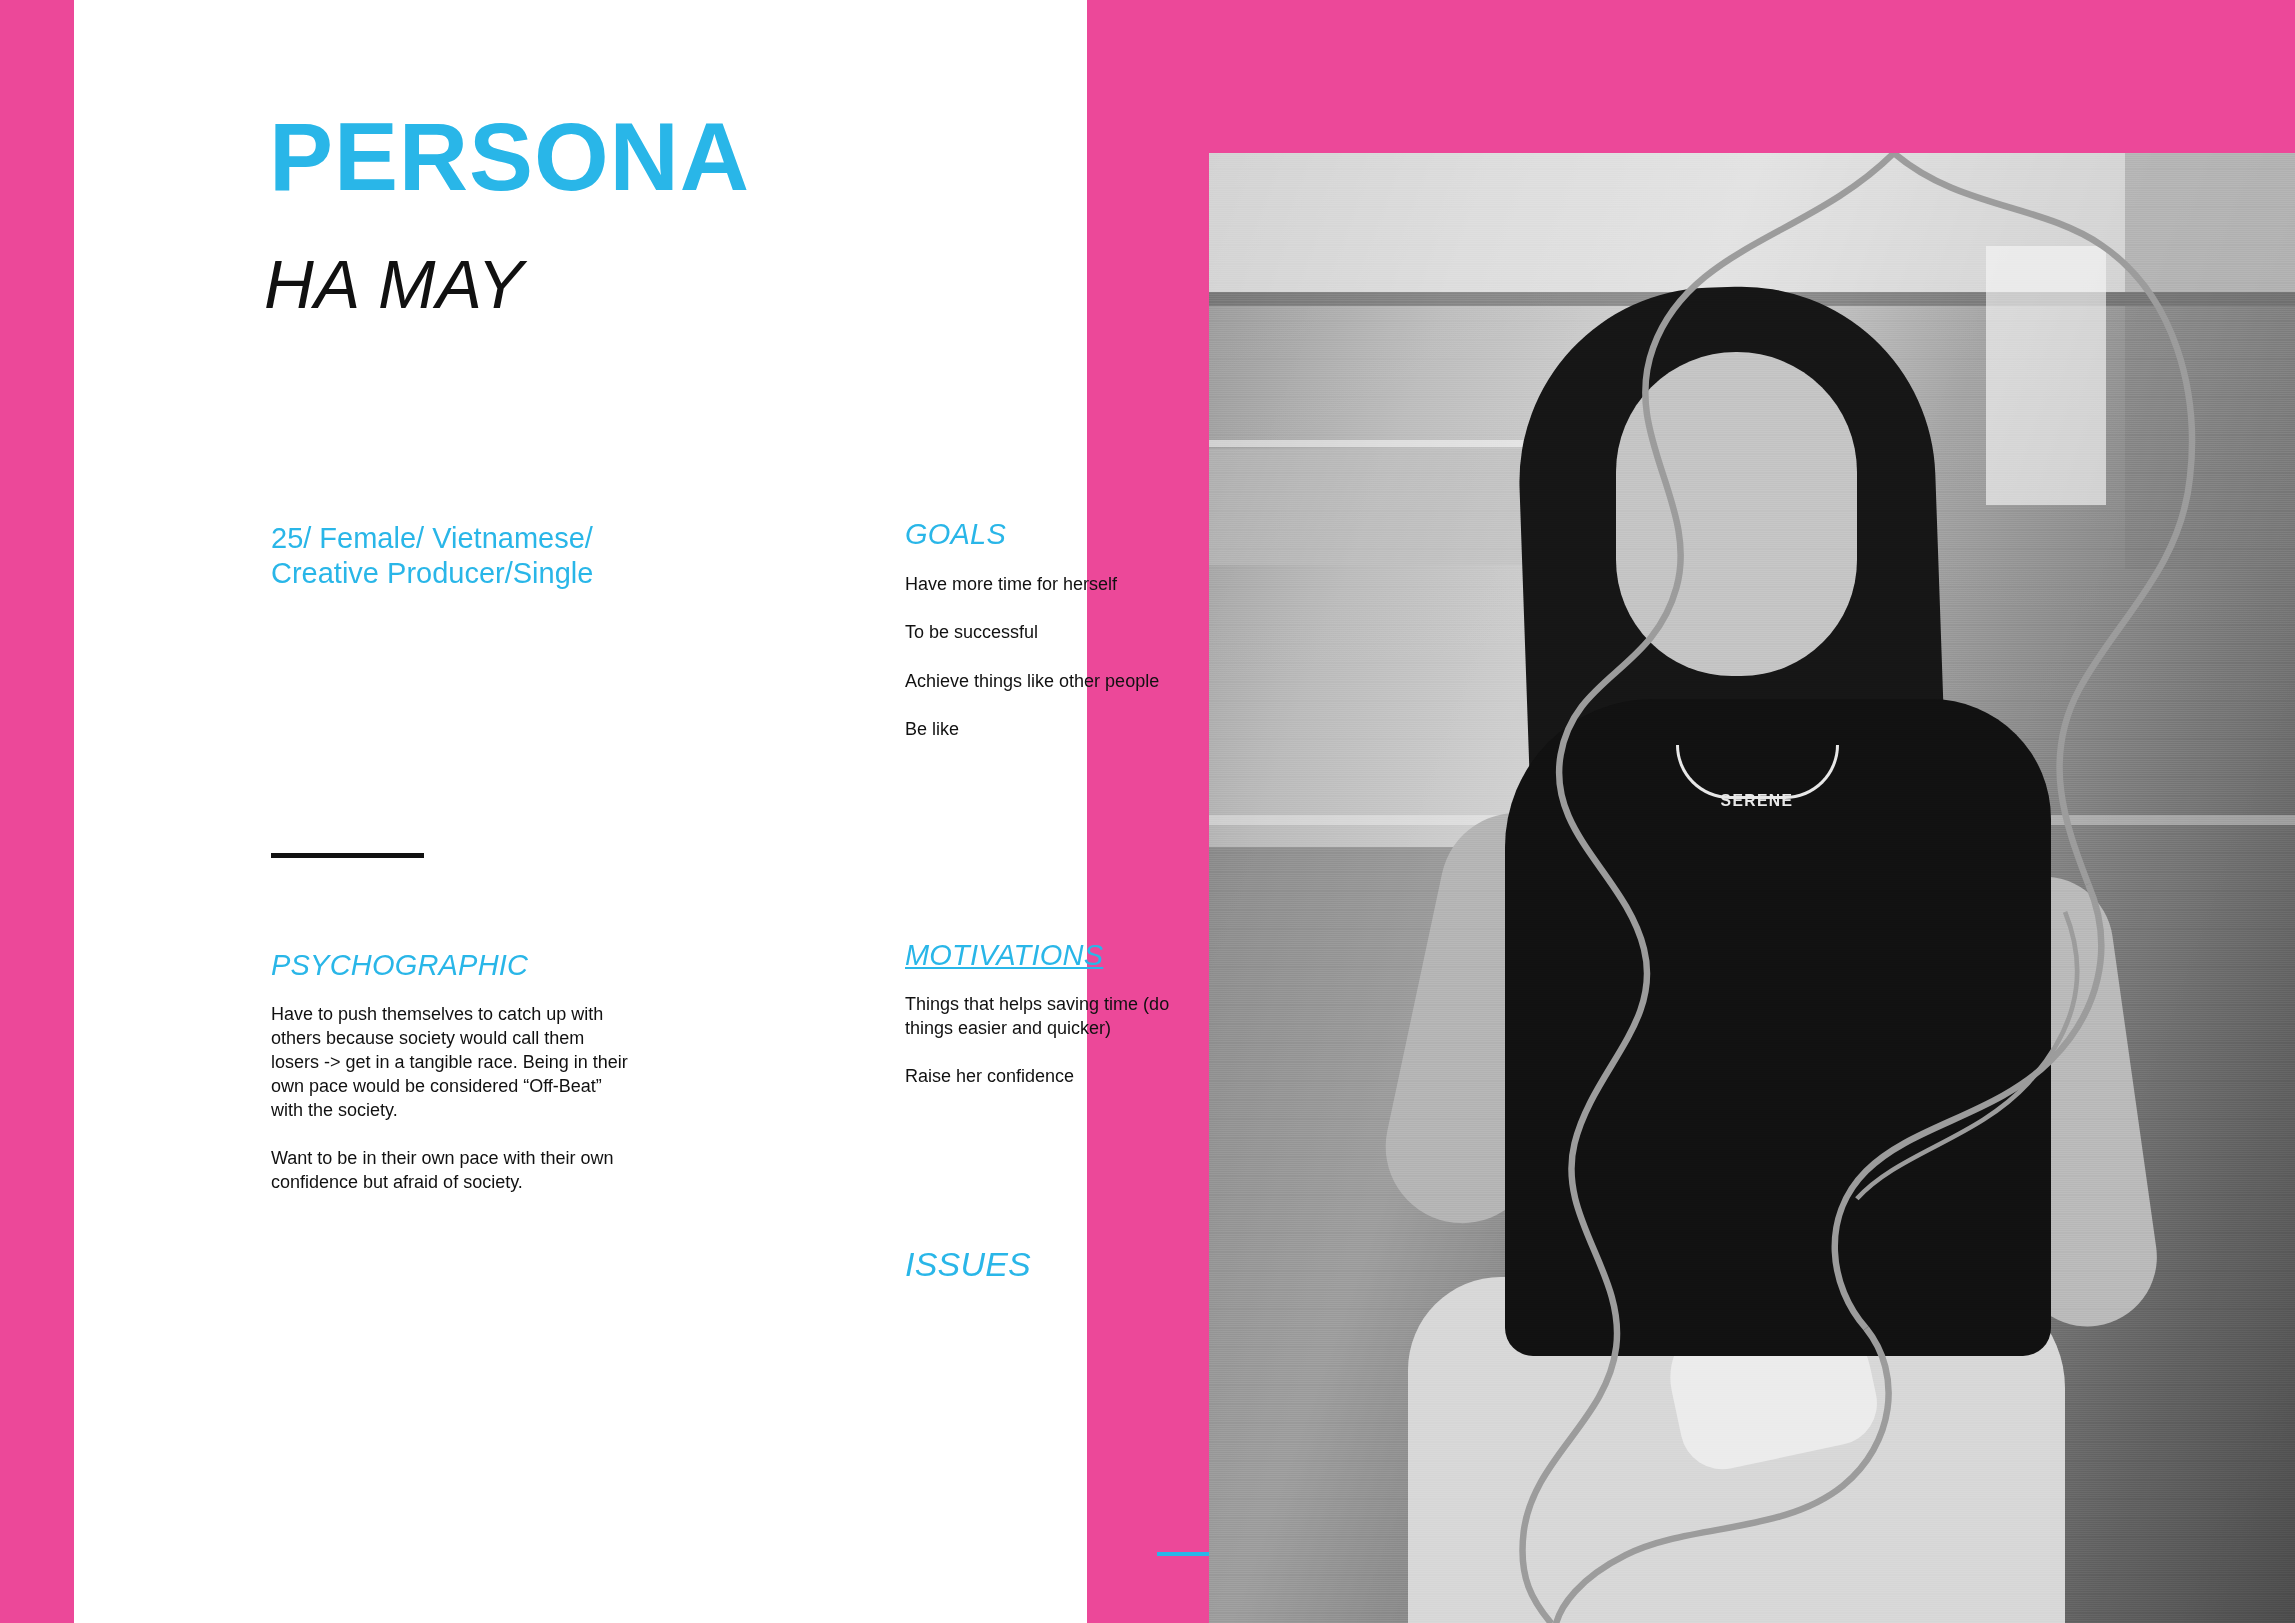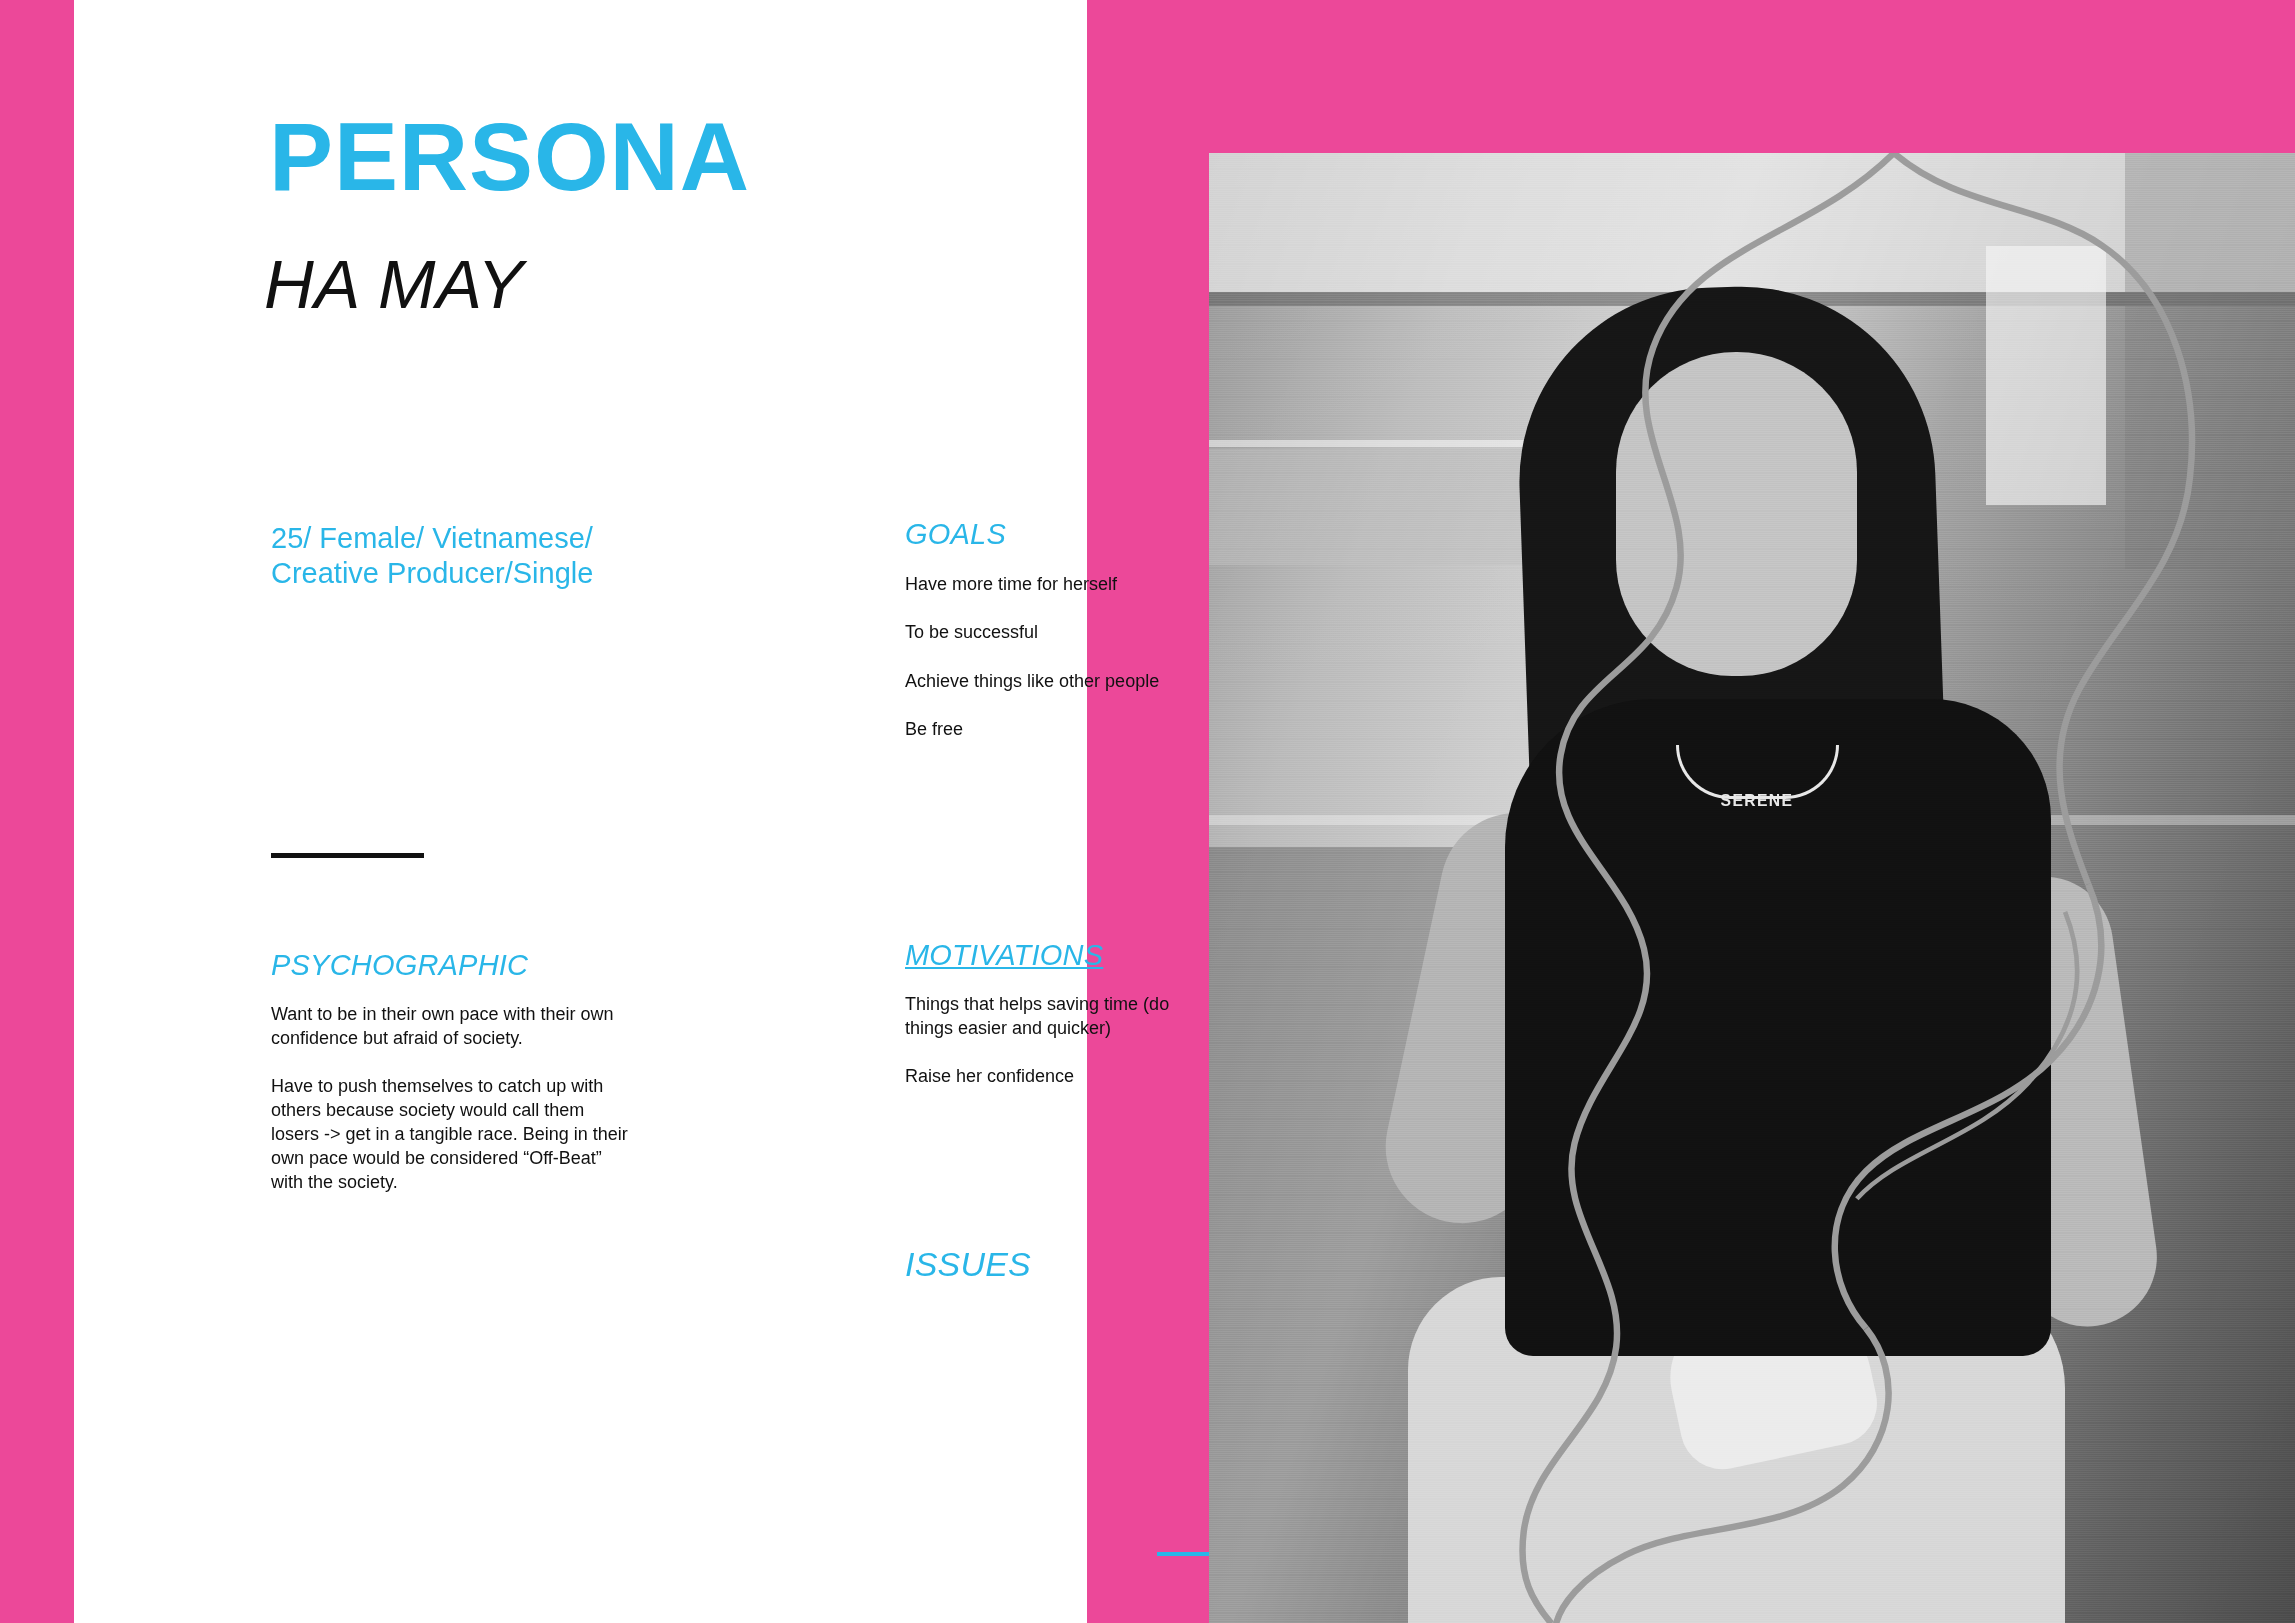--- a/index.html
+++ b/index.html
@@ -271,32 +271,32 @@
       <div class="title-name">HA MAY</div>
 
       <div class="col-left">
         <div class="demographics">25/ Female/ Vietnamese/ Creative Producer/Single</div>
       </div>
 
       <div class="rule"></div>
 
       <div class="psycho-wrap">
         <div class="section-head">PSYCHOGRAPHIC</div>
+        <p class="body-text">Have to push themselves to catch up with others because society would call them losers -&gt; get in a tangible race. Being in their own pace would be considered “Off-Beat” with the society.</p>
         <p class="body-text">Want to be in their own pace with their own confidence but afraid of society.</p>
-        <p class="body-text">Have to push themselves to catch up with others because society would call them losers -&gt; get in a tangible race. Being in their own pace would be considered “Off-Beat” with the society.</p>
       </div>
 
       <div class="col-mid">
 
         <div class="goals-wrap">
           <div class="section-head">GOALS</div>
           <p class="body-text">Have more time for herself</p>
           <p class="body-text">To be successful</p>
           <p class="body-text">Achieve things like other people</p>
-          <p class="body-text">Be free</p>
+          <p class="body-text">Be like</p>
         </div>
 
         <div class="motivations-wrap">
           <div class="section-head">MOTIVATIONS</div>
           <p class="body-text">Things that helps saving time (do things easier and quicker)</p>
           <p class="body-text">Raise her confidence</p>
         </div>
 
         <div class="issues-wrap">
           <div class="section-head big">ISSUES</div>

